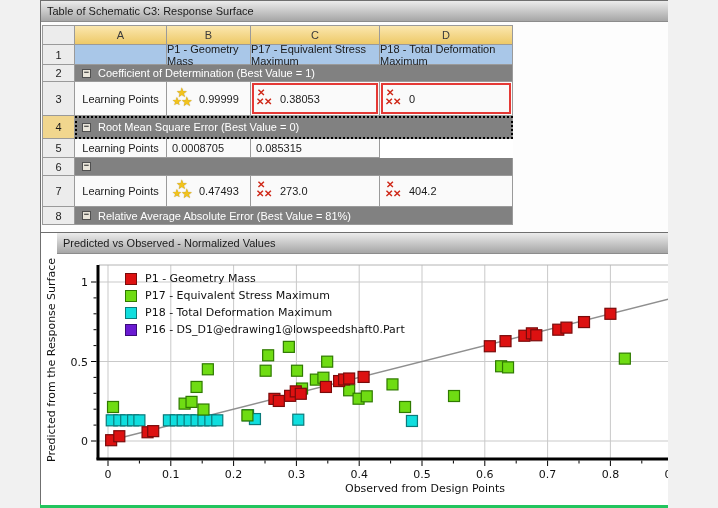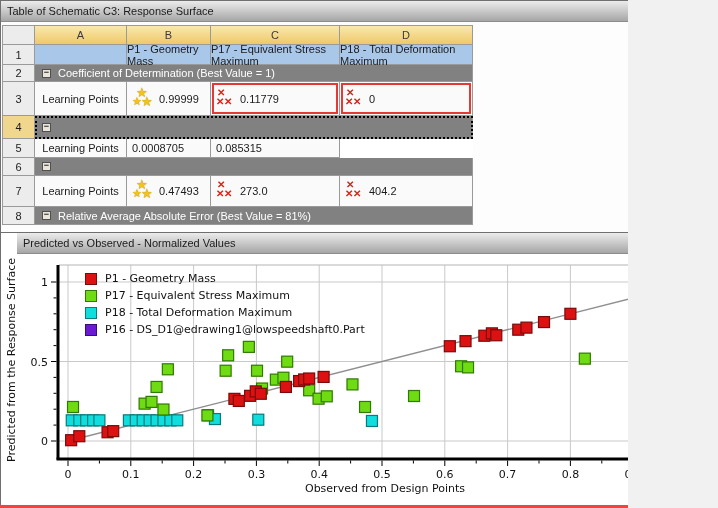--- a/index.html
+++ b/index.html
@@ -1,17 +1,17 @@
 <!DOCTYPE html>
 <html><head>
 <meta charset="utf-8">
 <style>
   html,body{margin:0;padding:0;}
   body{width:718px;height:508px;background:#f1f1f1;font-family:"Liberation Sans",sans-serif;-webkit-font-smoothing:antialiased;}
-  #stage{position:relative;width:628px;height:508px;overflow:hidden;background:#ef4444;}
+  #stage{position:relative;width:628px;height:508px;overflow:hidden;background:#22c55e;margin-left:40px;}
   .panel{position:absolute;left:0;width:718px;background:#fff;border:1px solid #6f6f6f;box-sizing:border-box;}
   #panel-table{top:0;height:234px;background:#fdfdfd;}
   #panel-chart{top:232px;height:272px;padding-left:16px;}
   .titlebar{position:relative;height:21px;background:linear-gradient(#eded ed,#a8a8a8);background:linear-gradient(#ececec,#a6a6a6);border-bottom:1px solid #8c8c8c;display:flex;align-items:center;padding-left:6px;box-sizing:border-box;font-size:11px;color:#1b1b1b;}
   .tb-icons{position:absolute;right:4px;top:0;height:100%;display:flex;align-items:center;gap:7px;}
   .tb-btn{width:14px;height:14px;display:flex;align-items:center;justify-content:center;cursor:default;}
   .dd-glyph{font-size:8px;color:#3a5fa8;line-height:1;}
   .close-glyph{font-size:11px;font-weight:bold;color:#1b1b1b;line-height:1;}
   
   .tablewrap{position:absolute;left:1px;top:24px;background:#fff;border-top:1px solid #9a9a9a;border-left:1px solid #9a9a9a;}
@@ -132,38 +132,39 @@
               <i class="s3">★</i>
             </span>
           <span>0.99999</span>
         </div>
         <div class="cell w-c valcell alert">
           <span class="ic ic-xs">
               <i class="x1">✕</i>
               <i class="x2">✕</i>
               <i class="x3">✕</i>
             </span>
-          <span>0.11779</span>
+          <span>0.38053</span>
         </div>
         <div class="cell w-d valcell alert">
           <span class="ic ic-xs">
               <i class="x1">✕</i>
               <i class="x2">✕</i>
               <i class="x3">✕</i>
             </span>
           <span>0</span>
         </div>
       </div>
 
       <div class="trow r-g4 group-row selrow">
         <div class="cell w-rn">4</div>
         <div class="cell w-group group-cell">
           <span class="minusbox">
               <span>−</span>
             </span>
+          <span>Root Mean Square Error (Best Value = 0)</span>
         </div>
       </div>
 
       <div class="trow r-d5">
         <div class="cell w-rn">5</div>
         <div class="cell w-a">Learning Points</div>
         <div class="cell w-b valcell">
             <span>0.0008705</span>
           </div>
         <div class="cell w-c valcell">

